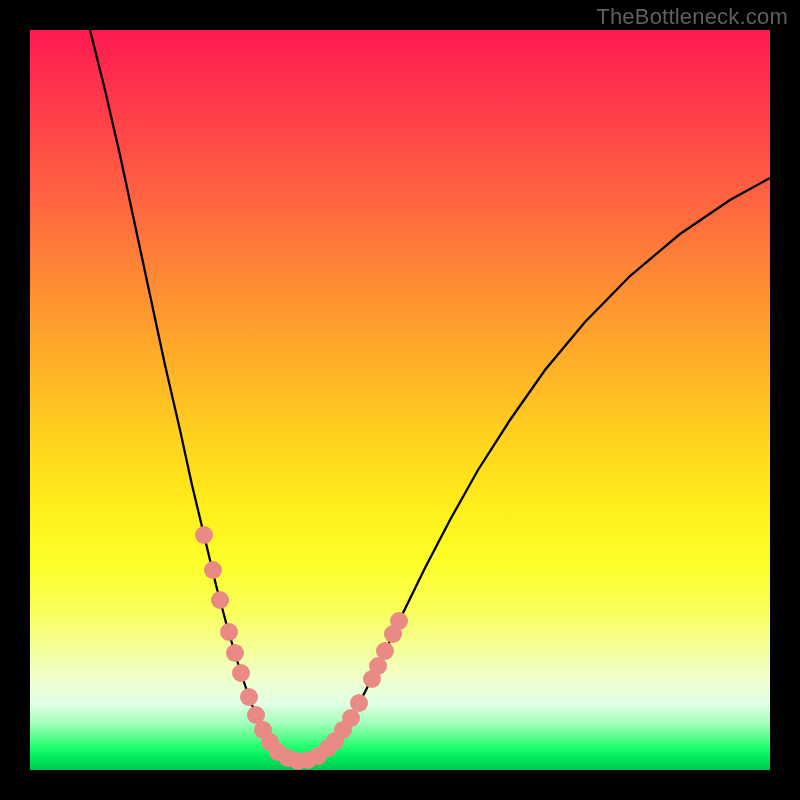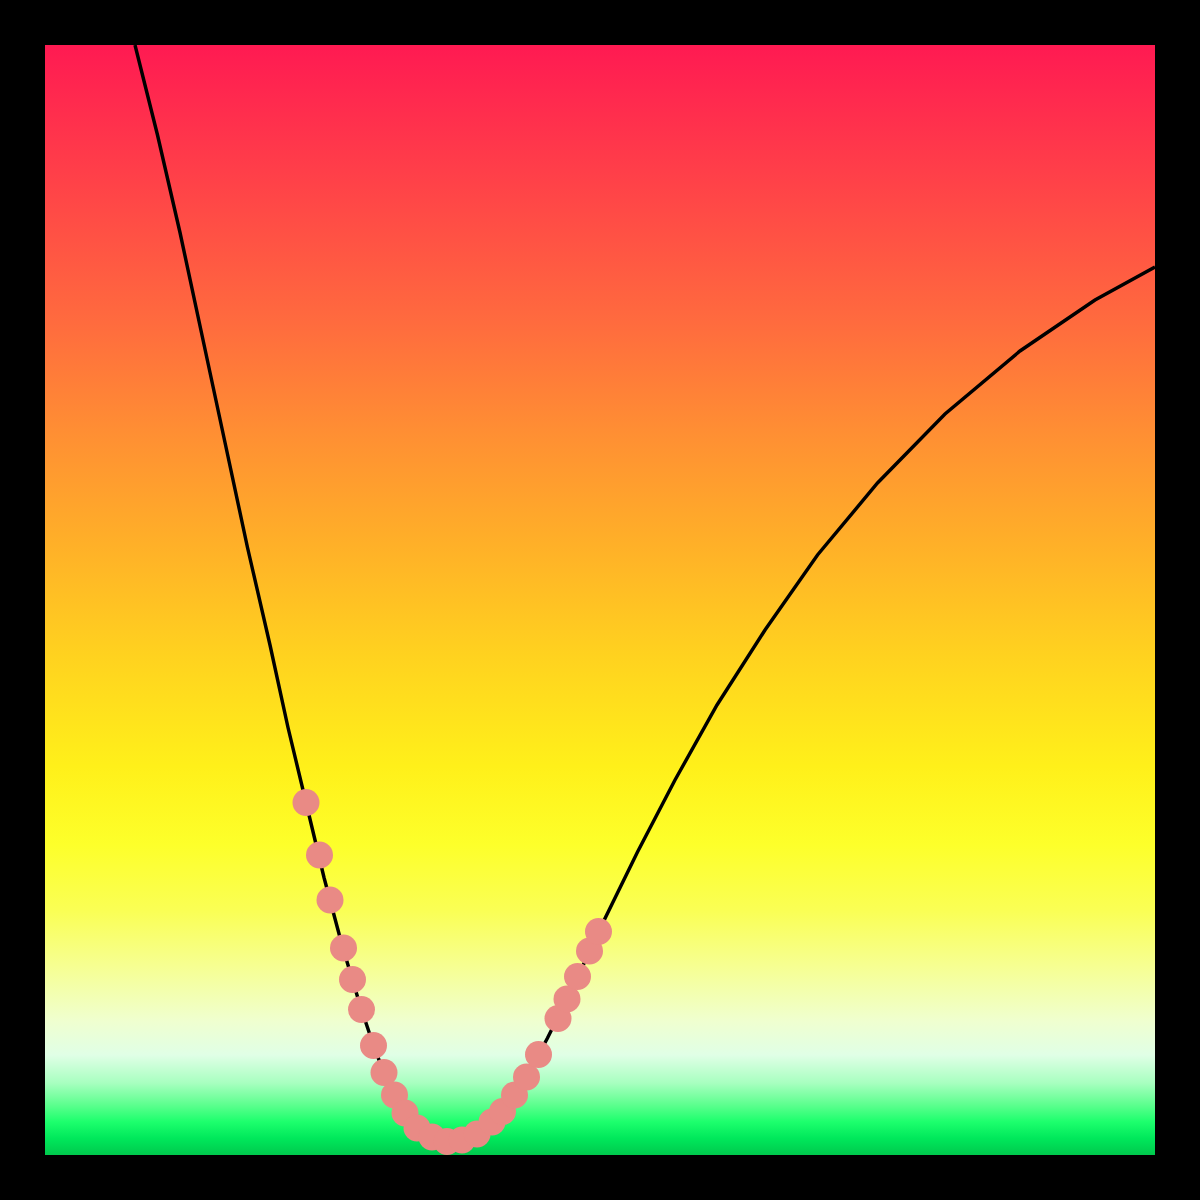--- a/index.html
+++ b/index.html
@@ -62,20 +62,21 @@
     font-size: 22px;
     font-weight: 500;
     letter-spacing: 0.2px;
     user-select: none;
   }
 </style>
 </head>
 <body>
 
 <div class="frame">
+  <div class="watermark">TheBottleneck.com</div>
   <div class="plot-area">
     <div class="gradient-bg"></div>
     <svg class="curve-svg" viewBox="0 0 740 740" preserveAspectRatio="none">
       <g>
         <path id="curve-path" fill="none" stroke="#000000" stroke-width="2.3" d="M 60 0 L 75 60 L 90 125 L 105 195 L 120 265 L 135 335 L 150 400 L 162 455 L 174 505 L 186 555 L 198 600 L 210 640 L 220 670 L 230 695 L 240 712 L 250 723 L 260 729 L 270 731 L 282 729 L 294 722 L 306 710 L 320 690 L 335 662 L 352 628 L 372 585 L 395 538 L 420 490 L 448 440 L 480 390 L 515 340 L 555 292 L 600 246 L 650 204 L 700 170 L 740 148"></path>
       </g>
       <g id="markers">
           <circle cx="174" cy="505" r="9" fill="#e98a85"></circle>
           <circle cx="183" cy="540" r="9" fill="#e98a85"></circle>
           <circle cx="190" cy="570" r="9" fill="#e98a85"></circle>

